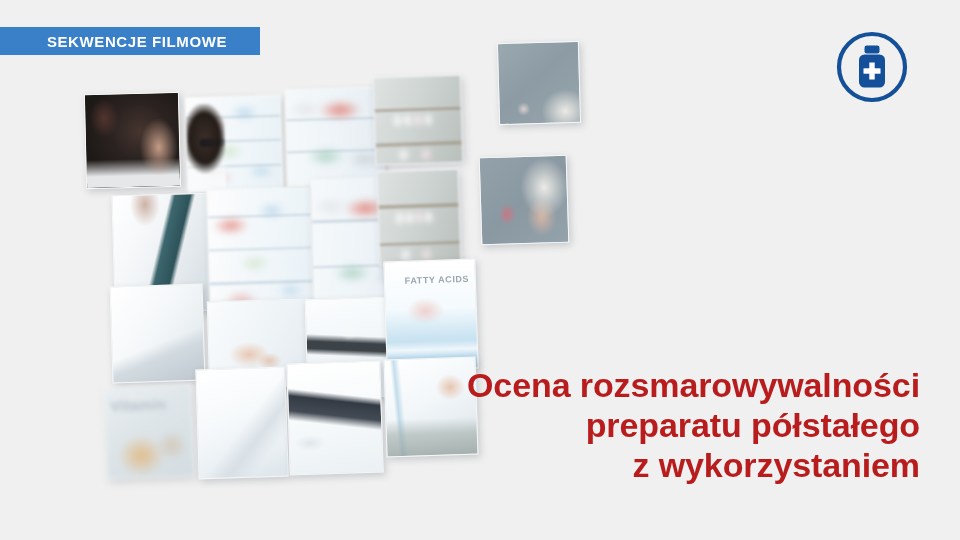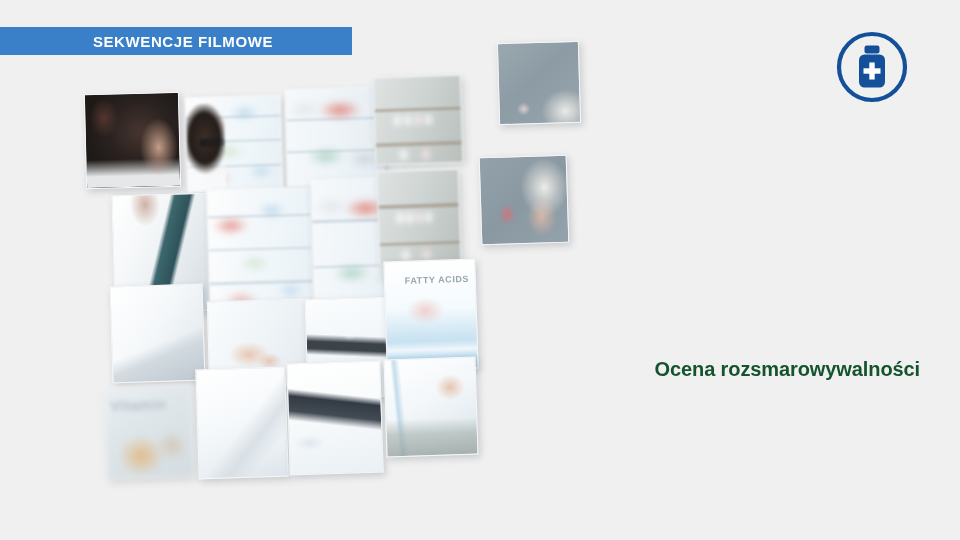--- a/index.html
+++ b/index.html
@@ -6,38 +6,38 @@
   body{
     width:960px;height:540px;overflow:hidden;
     background:#f0f0f0;
     font-family:"Liberation Sans", sans-serif;
     position:relative;
   }
   #slide{position:absolute;inset:0;background:#f0f0f0;}
 
   
   #badge{
-    position:absolute;left:0;top:27px;width:352px;height:28px;
+    position:absolute;left:0;top:27px;width:260px;height:28px;
     background:#3a80c8;
     display:flex;align-items:center;justify-content:center;
   }
   #badge-label{
     color:#ffffff;font-size:15px;font-weight:700;letter-spacing:.6px;
     white-space:nowrap;line-height:1;padding-left:14px;
   }
 
   
   #logo{position:absolute;left:833px;top:28px;width:78px;height:78px;}
   #logo svg{display:block;width:78px;height:78px;}
 
   
   #title{
-    position:absolute;right:40px;top:349px;width:560px;
+    position:absolute;right:40px;top:365px;width:560px;
     text-align:right;
-    color:#14532d;font-size:20px;font-weight:700;line-height:40px;
+    color:#b91c1c;font-size:34px;font-weight:700;line-height:40px;
     letter-spacing:-0.1px;
   }
   #title .tline{display:block;white-space:nowrap;}
 
   
   #collage{position:absolute;left:0;top:0;width:640px;height:540px;}
   .tile{
     position:absolute;overflow:hidden;
     background:#e8eaec;
     box-shadow:2px 3px 7px rgba(60,70,80,.22);
@@ -317,15 +317,17 @@
       <circle cx="39" cy="39" r="33" fill="none" stroke="#14509a" stroke-width="4.2"></circle>
       <rect x="31.5" y="17.5" width="15" height="8" rx="2.2" fill="#14509a"></rect>
       <rect x="26" y="26.5" width="26" height="33" rx="5.5" fill="#14509a"></rect>
       <rect x="36.3" y="34.5" width="5.4" height="17" fill="#ffffff"></rect>
       <rect x="30.5" y="40.3" width="17" height="5.4" fill="#ffffff"></rect>
     </svg>
   </div>
 
   <div id="title">
     <span class="tline">Ocena rozsmarowywalności</span>
+    <span class="tline">preparatu półstałego</span>
+    <span class="tline">z wykorzystaniem</span>
   </div>
 
 </div>
 
 </body></html>

